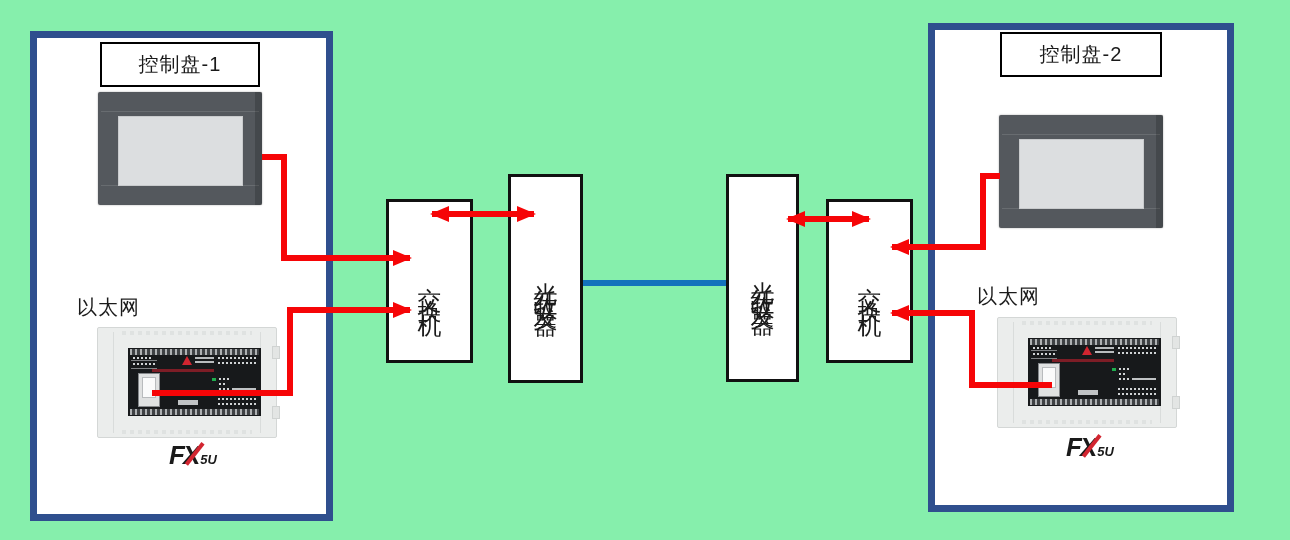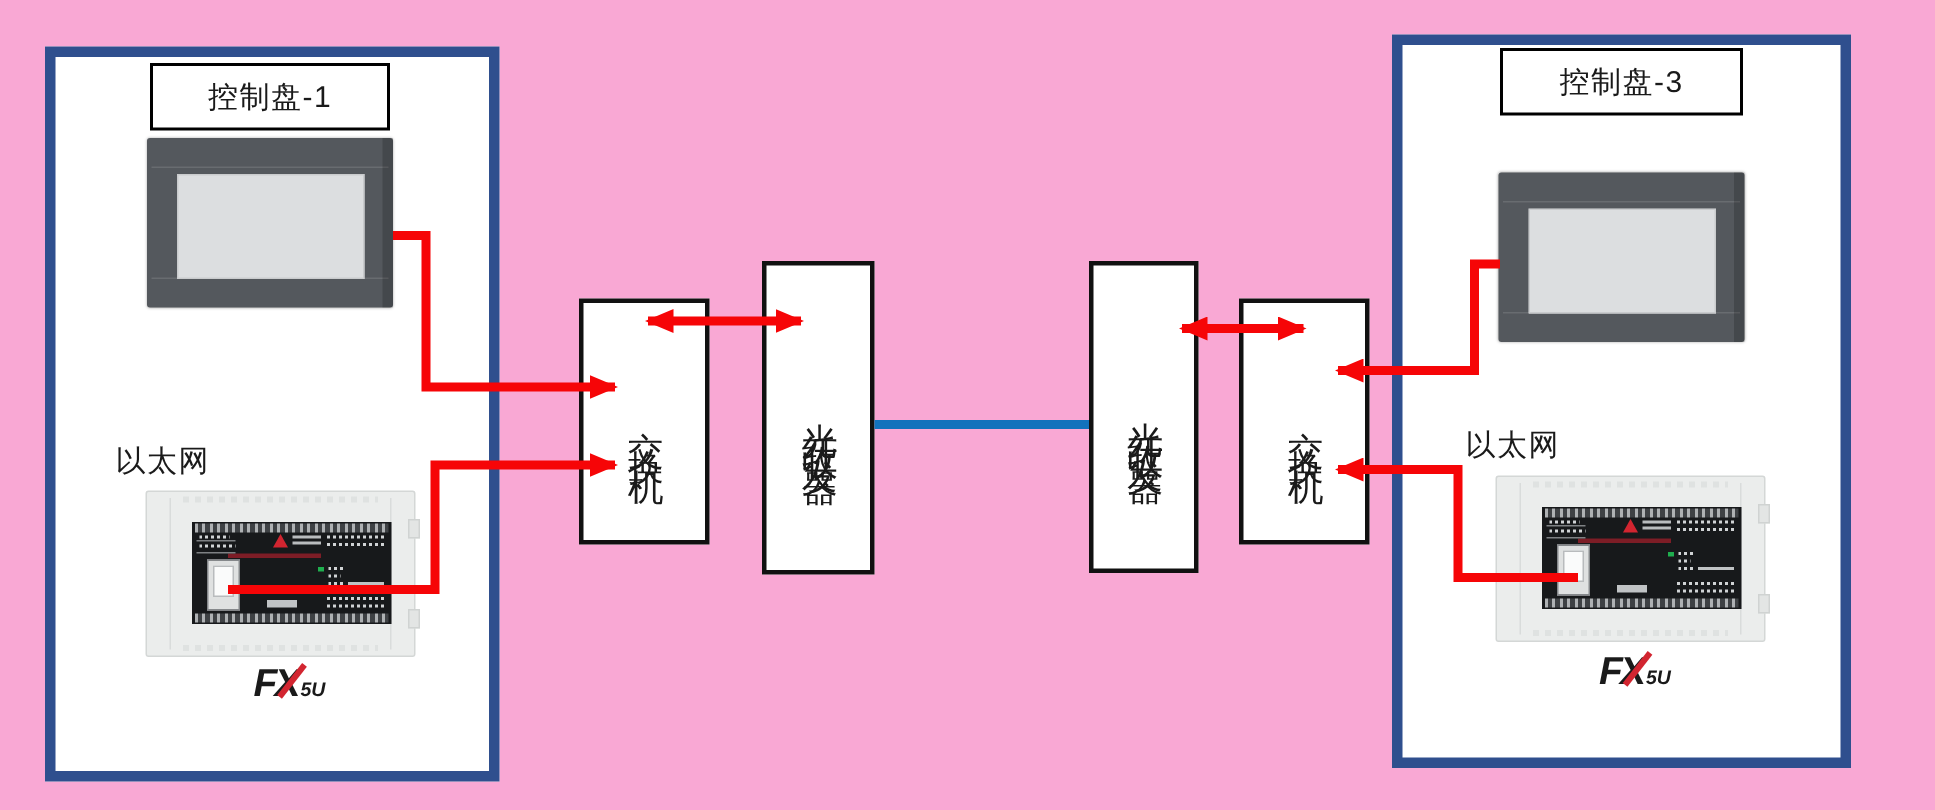--- a/index.html
+++ b/index.html
@@ -2,21 +2,21 @@
 <html style="--panel-border: #2f4f8e; --line-red: #f60507; --fiber-blue: #1272bc; --box-border: #111111; --text: #1a1a1a; --hmi-bezel: #54585d; --hmi-screen: #dcdee0; --plc-body: #ebedec; --plc-panel: #17191b; --led-green: #1fae4e; --plc-accent-red: #7d1d26; --logo-red: #d22530;"><head>
 <meta charset="utf-8">
 <style>
   :root{
     --panel-border:#2f4f8e; --line-red:#f60507; --fiber-blue:#1272bc;
     --box-border:#111111; --text:#1a1a1a; --hmi-bezel:#54585d; --hmi-screen:#dcdee0;
     --plc-body:#ebedec; --plc-panel:#17191b; --led-green:#1fae4e;
     --plc-accent-red:#7d1d26; --logo-red:#d22530;
   }
   html,body{margin:0;padding:0;background:#fff;}
-  .stage{position:relative;width:1290px;height:540px;background:#f9a8d4;overflow:hidden;
+  .stage{position:relative;width:1290px;height:540px;background:#86efac;overflow:hidden;
          font-family:"Liberation Sans","DejaVu Sans",sans-serif;color:var(--text);}
 
   
   .panel{position:absolute;border:7px solid var(--panel-border);background:#fff;box-sizing:border-box;}
   .panel.left{left:30px;top:31px;width:303px;height:490px;}
   .panel.right{left:928px;top:23px;width:306px;height:489px;}
 
   .title-box{position:absolute;border:2px solid #000;background:#fff;display:flex;
              align-items:center;justify-content:center;font-size:20px;letter-spacing:1px;}
   .title-box.t-left{left:100px;top:42px;width:156px;height:41px;}
@@ -102,21 +102,21 @@
 </head>
 <body>
 
 <div class="stage">
 
   <div class="panel left"></div>
 
   <div class="panel right"></div>
 
   <div class="title-box t-left">控制盘-1</div>
-  <div class="title-box t-right">控制盘-3</div>
+  <div class="title-box t-right">控制盘-2</div>
 
   <div class="hmi h-left">
     <div class="hmi-line top"></div>
     <div class="hmi-line bot"></div>
     <div class="hmi-edge"></div>
     <div class="hmi-screen"></div>
   </div>
   <div class="hmi h-right">
     <div class="hmi-line top"></div>
     <div class="hmi-line bot"></div>

